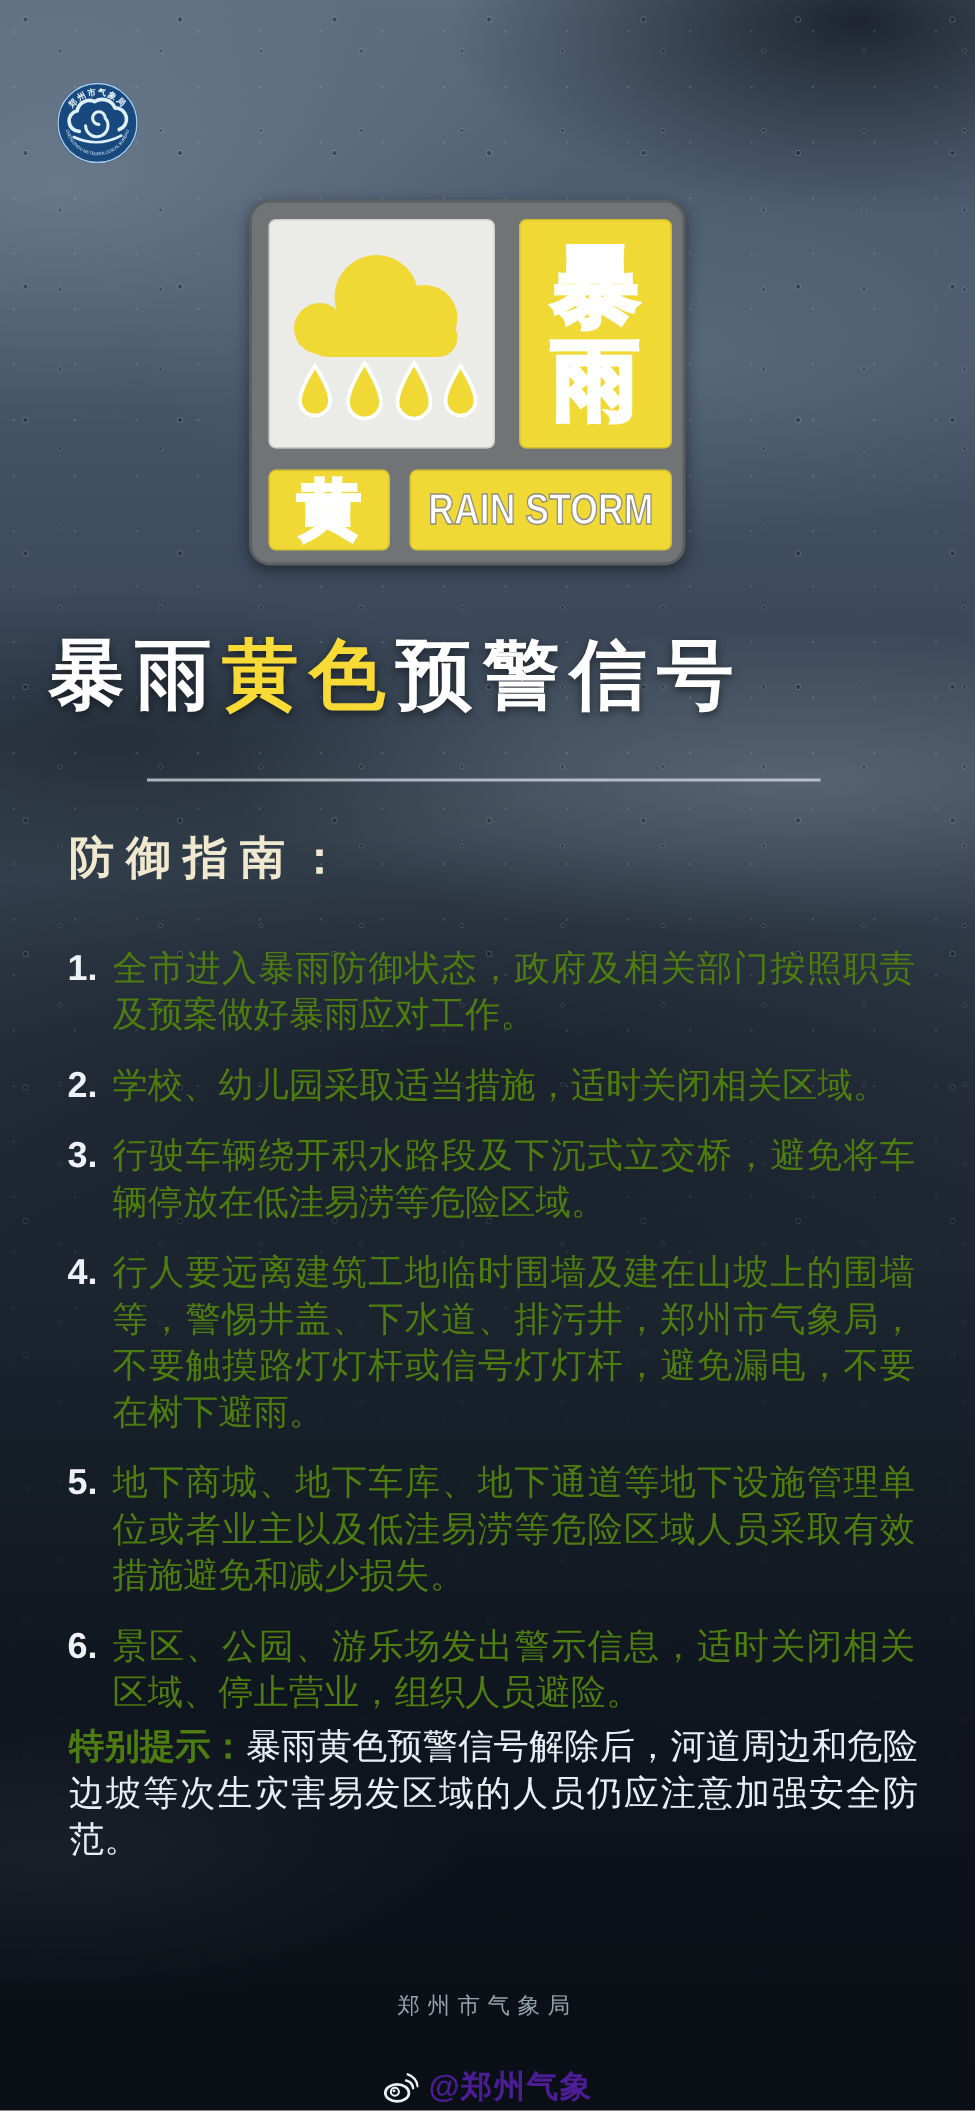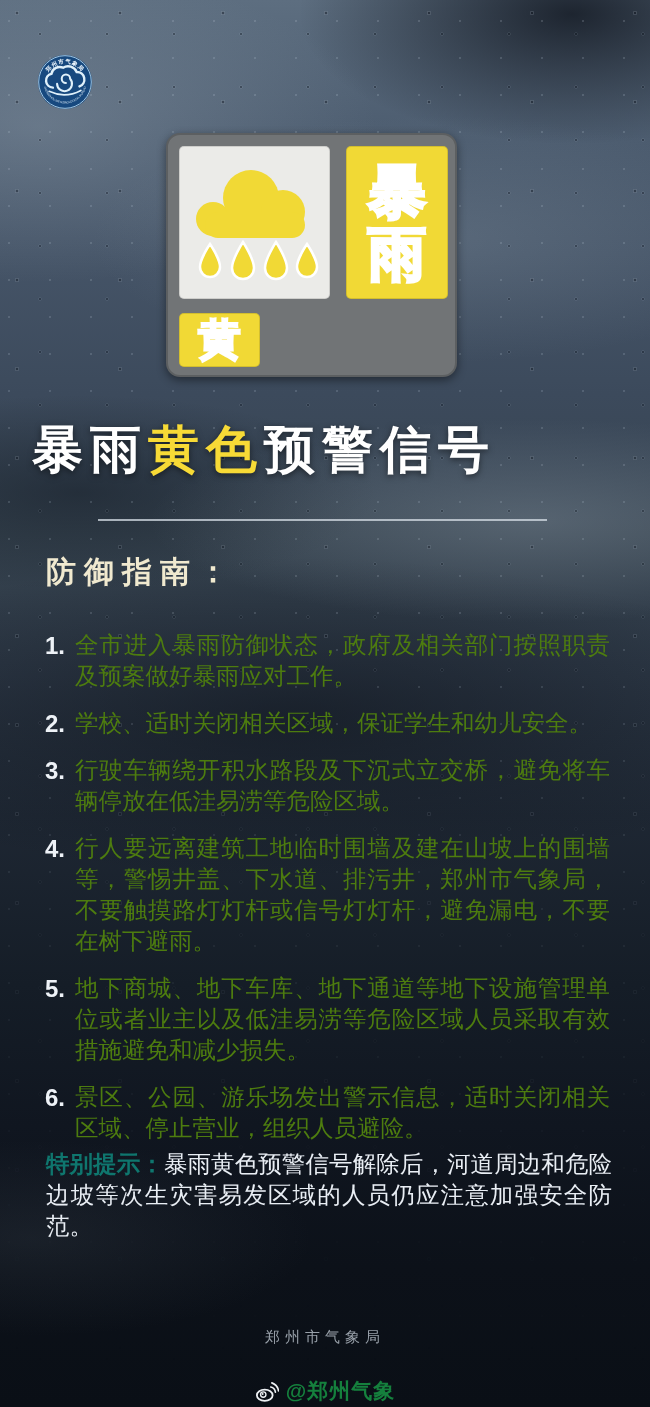--- a/index.html
+++ b/index.html
@@ -91,32 +91,32 @@
     flex:0 0 30px; font-weight:700; font-size:24px; line-height:31px; color:#eef2f7;
   }
   .guide-item .txt{
     flex:1; font-size:23.5px; line-height:31px; color:#4d7c0f;
     text-align:justify; text-justify:inter-ideograph;
   }
   .special-note{
     position:absolute; top:1149px; left:46px; width:566px;
     font-size:23.5px; line-height:31px; color:#e9eef4; text-align:justify;
   }
-  .special-note b{ font-weight:800; color:#0f766e; }
+  .special-note b{ font-weight:800; color:#4d7c0f; }
 
   
   .footer-org{
     position:absolute; top:1328px; left:0; width:650px; text-align:center;
     font-size:15px; letter-spacing:5px; color:#98a0a9;
   }
   .footer-weibo{
     position:absolute; top:1377px; left:0; width:650px;
     display:flex; align-items:center; justify-content:center; gap:7px;
   }
-  .footer-weibo .handle{ font-size:21px; font-weight:700; color:#15803d; letter-spacing:1px; }
+  .footer-weibo .handle{ font-size:21px; font-weight:700; color:#4c1d95; letter-spacing:1px; }
 </style>
 </head>
 <body>
 
 <div class="clouds"></div>
 <div class="droplets"></div>
 
 <div class="logo">
   <svg viewBox="0 0 60 60" width="56" height="60">
     <defs>
@@ -155,35 +155,38 @@
       </g>
     </svg>
   </div>
   <div class="tile tile-bao">
     <div class="outchar">暴</div>
     <div class="outchar">雨</div>
   </div>
   <div class="tile tile-huang">
     <div class="outchar">黄</div>
   </div>
+  <div class="tile tile-rs">
+    <div class="rs-text">RAIN STORM</div>
+  </div>
 </div>
 
 <div class="title"><span>暴雨</span><span class="yellow">黄色</span><span>预警信号</span></div>
 <div class="divider"></div>
 
 <div class="guide-heading">防御指南：</div>
 
 <ol class="guide-list">
   <li class="guide-item">
     <span class="num">1.</span>
     <span class="txt">全市进入暴雨防御状态，政府及相关部门按照职责及预案做好暴雨应对工作。</span>
   </li>
   <li class="guide-item">
     <span class="num">2.</span>
-    <span class="txt">学校、适时关闭相关区域，保证学生和幼儿安全。</span>
+    <span class="txt">学校、幼儿园采取适当措施，适时关闭相关区域。</span>
   </li>
   <li class="guide-item">
     <span class="num">3.</span>
     <span class="txt">行驶车辆绕开积水路段及下沉式立交桥，避免将车辆停放在低洼易涝等危险区域。</span>
   </li>
   <li class="guide-item">
     <span class="num">4.</span>
     <span class="txt">行人要远离建筑工地临时围墙及建在山坡上的围墙等，警惕井盖、下水道、排污井，郑州市气象局，不要触摸路灯灯杆或信号灯灯杆，避免漏电，不要在树下避雨。</span>
   </li>
   <li class="guide-item">

